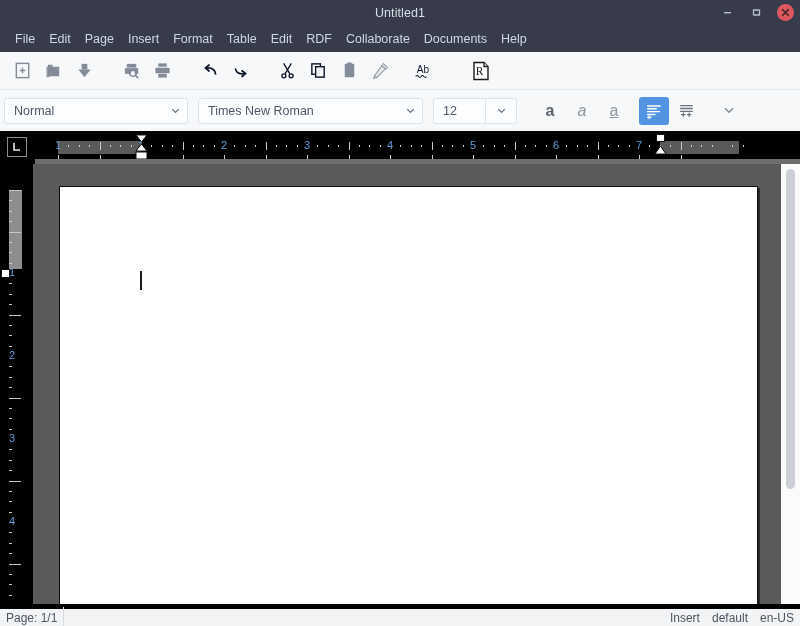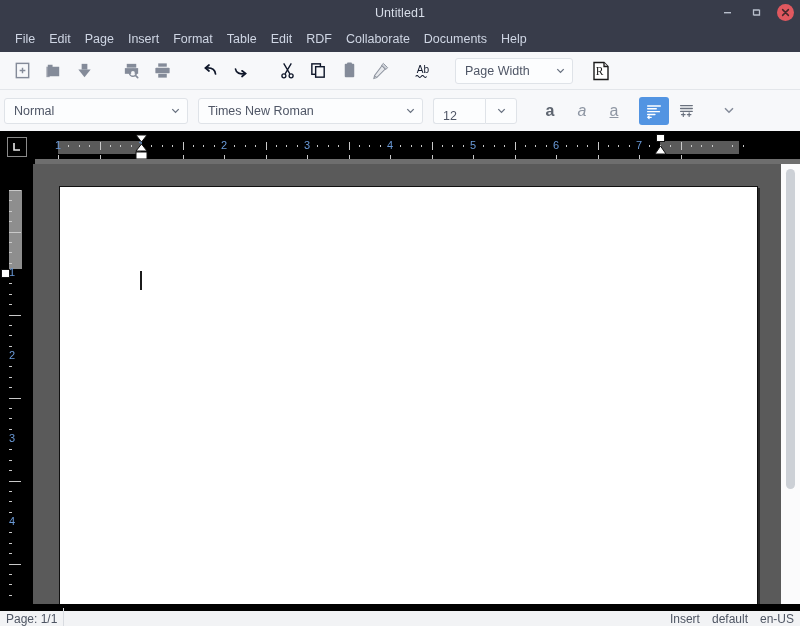--- a/index.html
+++ b/index.html
@@ -48,21 +48,21 @@
   
   .sel {
     height: 26px; background: #fcfdfe; border: 1px solid #dfe3e8; border-radius: 3px;
     display: flex; align-items: center; justify-content: space-between;
     padding: 0 6px 0 9px; color: #4f5666; font-size: 12.5px; gap: 6px;
   }
   .sel .cv { color: #67707f; display: flex; align-items: center; }
   .sel-pagewidth { width: 118px; }
   .sel-style { width: 184px; gap: 16px; }
   .sel-font { width: 225px; }
-  .sel-size { width: 52px; border-right: none; border-radius: 3px 0 0 3px; padding-right: 2px; align-items: flex-end; }
+  .sel-size { width: 52px; border-right: none; border-radius: 3px 0 0 3px; padding-right: 2px; }
   .sel-size-arrow { width: 32px; height: 26px; background: #fcfdfe; border: 1px solid #dfe3e8;
                     border-radius: 0 3px 3px 0; display: flex; align-items: center; justify-content: center; color:#67707f; }
 
   .fmt-btn { width: 30px; height: 28px; display: flex; align-items: center; justify-content: center;
              font-size: 16px; color: #6a717e; border-radius: 3px; }
   .fmt-btn.b { font-weight: bold; color: #5d646f; }
   .fmt-btn.i { font-style: italic; color: #8e96a3; }
   .fmt-btn.u { text-decoration: underline; color: #8e96a3; }
   .fmt-btn.active { background: #5294e2; color: #fff; }
   .fmt-btn svg { display: block; }
@@ -91,21 +91,21 @@
     background: #fff; border: 1px solid #111; box-shadow: 2px 2px 0 rgba(0,0,0,.55);
   }
   .caret { position: absolute; left: 80px; top: 84px; width: 2px; height: 19px; background: #1b1b1b; }
 
   .vscroll { position: absolute; right: 0; top: 0; bottom: 0; width: 19px; background: #fbfbfc; }
   .vscroll-thumb { position: absolute; left: 5px; top: 5px; width: 9px; height: 320px;
                    background: #ccd0d6; border-radius: 5px; }
 
   
   .statusbar {
-    height: 22px; flex: 0 0 22px; background: #f2f3f5; border-top: 7px solid #000000;
+    height: 22px; flex: 0 0 22px; background: #f2f3f5; border-top: 5px solid #000000;
     display: flex; align-items: center; font-size: 12px; color: #4e5563;
   }
   .sb-cell { padding: 0 6px; height: 22px; display: flex; align-items: center; }
   .sb-sep { border-right: 1px solid #d8dbe0; }
   .sb-spacer { flex: 1 1 auto; }
 </style>
 </head>
 <body>
 
 <div id="app">
@@ -241,28 +241,20 @@
 
     <div class="tbtn disabled">
       <svg width="22" height="20" viewBox="0 0 24 20">
         <text x="12" y="12" text-anchor="middle" font-family="Liberation Sans, sans-serif" font-size="11" fill="currentColor">Ab</text>
         <path d="M4 16 q1.5 -2 3 0 t3 0 t3 0 t3 0" fill="none" stroke="currentColor" stroke-width="1.1"></path>
       </svg>
     </div>
 
     <div class="tb-gap"></div>
 
-    <div class="sel sel-pagewidth">
-      <span>Page Width</span>
-      <span class="cv">
-        <svg width="11" height="11" viewBox="0 0 12 12">
-            <path d="M2.5 4.5 L6 8 L9.5 4.5" fill="none" stroke="currentColor" stroke-width="1.4"></path>
-          </svg>
-      </span>
-    </div>
 
     <div class="tb-gap-sm"></div>
 
     <div class="tbtn">
       <svg width="22" height="22" viewBox="0 0 22 22">
         <path d="M4 2.5 h10 l4 4 v13 h-14 z" fill="#ffffff" stroke="#1a1a1a" stroke-width="1.4"></path>
         <path d="M14 2.5 v4 h4" fill="#e2e2e2" stroke="#1a1a1a" stroke-width="1.3"></path>
         <text x="9.5" y="15" text-anchor="middle" font-family="Liberation Serif, serif" font-size="11.5" fill="#1a1a1a">R</text>
       </svg>
     </div>

